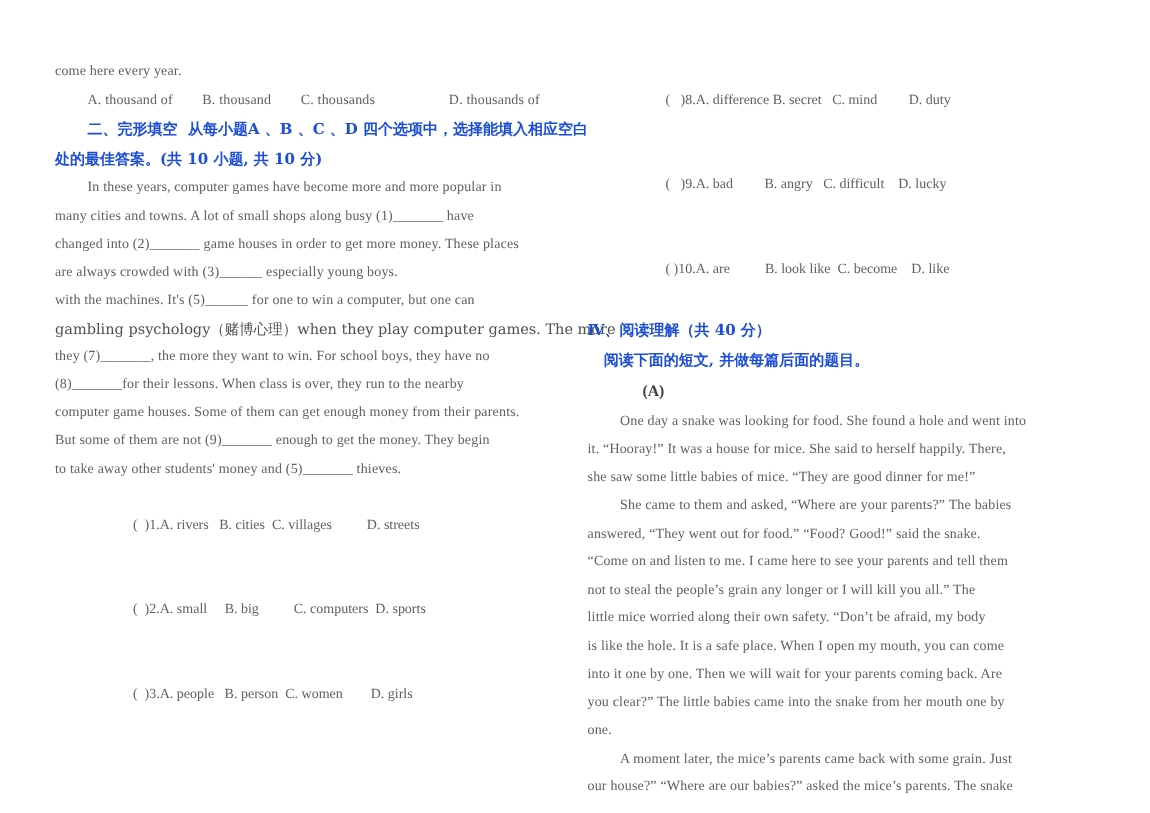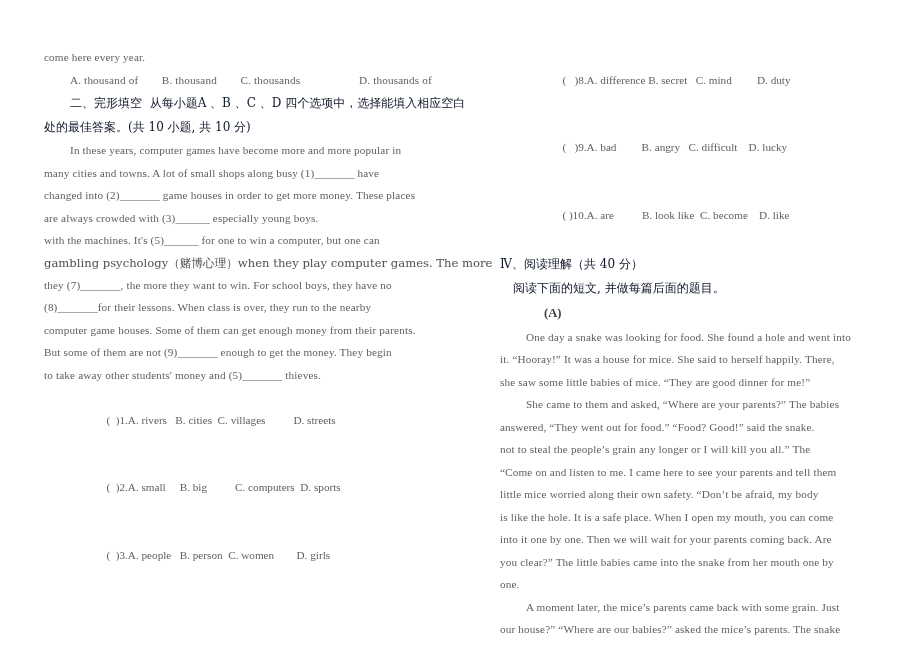--- a/index.html
+++ b/index.html
@@ -21,21 +21,21 @@
     width: 862px;
     height: 650px;
     box-sizing: border-box;
     padding: 46px 20px 10px 44px;
   }
   .col {
     width: 412px;
     flex: 0 0 412px;
   }
   .col-right {
-    margin-left: 44px;
+    margin-left: 14px;
   }
 
   
   .line {
     font-size: 11.2px;
     line-height: 22.5px;
     letter-spacing: 0.15px;
     white-space: pre;
     color: #606060;
   }
@@ -67,22 +67,23 @@
     line-height: 26px;
     font-weight: bold;
     color: #3f3f3f;
     padding-left: 44px;
     white-space: pre;
   }
   .sec-title {
     font-family: "DejaVu Serif", "Liberation Serif", serif;
     font-size: 12px;
     line-height: 24px;
-    color: #0f172a;
+    color: #1d4ed8;
     white-space: pre;
+    font-weight: bold;
   }
   .gap-sm { height: 3px; }
 </style>
 </head>
 <body>
 
 <div class="page">
   <div class="columns">
 
     <div class="col col-left">
@@ -140,22 +141,22 @@
       <div class="sec-title indent-sm">阅读下面的短文, 并做每篇后面的题目。</div>
 
       <div class="heading-a">(A)</div>
 
       <div class="line indent">One day a snake was looking for food. She found a hole and went into</div>
       <div class="line">it. “Hooray!” It was a house for mice. She said to herself happily. There,</div>
       <div class="line">she saw some little babies of mice. “They are good dinner for me!”</div>
 
       <div class="line indent">She came to them and asked, “Where are your parents?” The babies</div>
       <div class="line">answered, “They went out for food.” “Food? Good!” said the snake.</div>
+      <div class="line">“Come on and listen to me. I came here to see your parents and tell them</div>
       <div class="line">not to steal the people’s grain any longer or I will kill you all.” The</div>
-      <div class="line">“Come on and listen to me. I came here to see your parents and tell them</div>
       <div class="line">little mice worried along their own safety. “Don’t be afraid, my body</div>
       <div class="line">is like the hole. It is a safe place. When I open my mouth, you can come</div>
       <div class="line">into it one by one. Then we will wait for your parents coming back. Are</div>
       <div class="line">you clear?” The little babies came into the snake from her mouth one by</div>
       <div class="line">one.</div>
 
       <div class="line indent">A moment later, the mice’s parents came back with some grain. Just</div>
       <div class="line">our house?” “Where are our babies?” asked the mice’s parents. The snake</div>
 
     </div>

